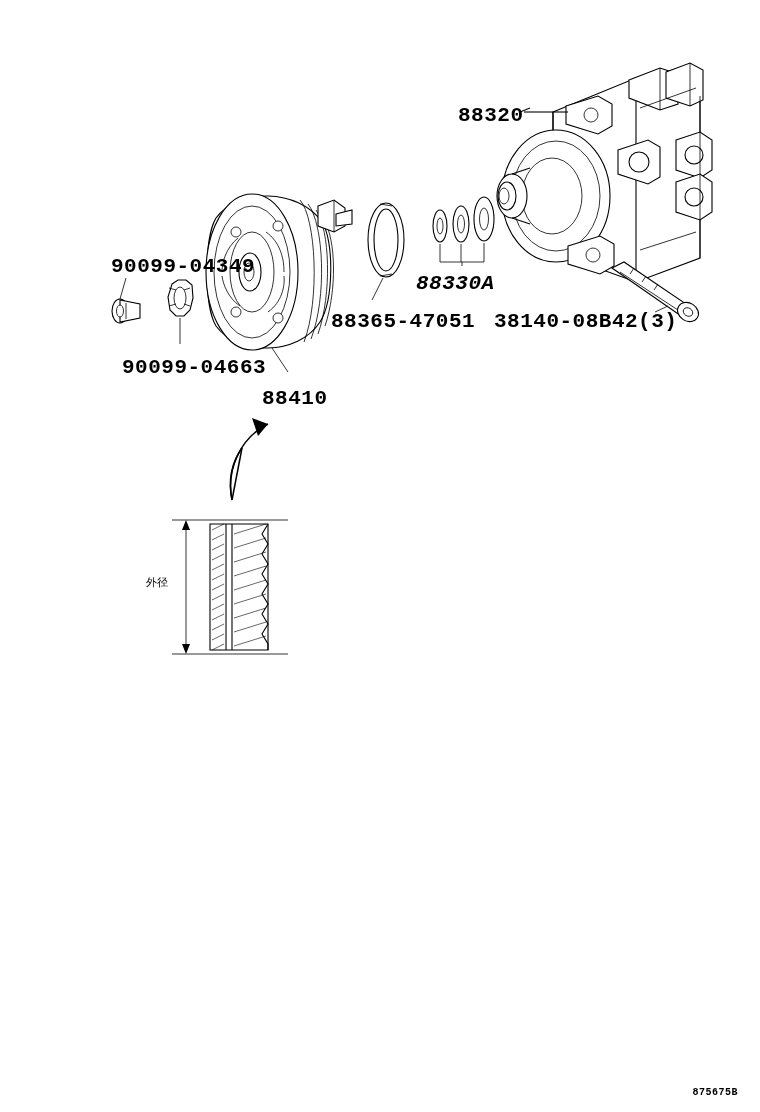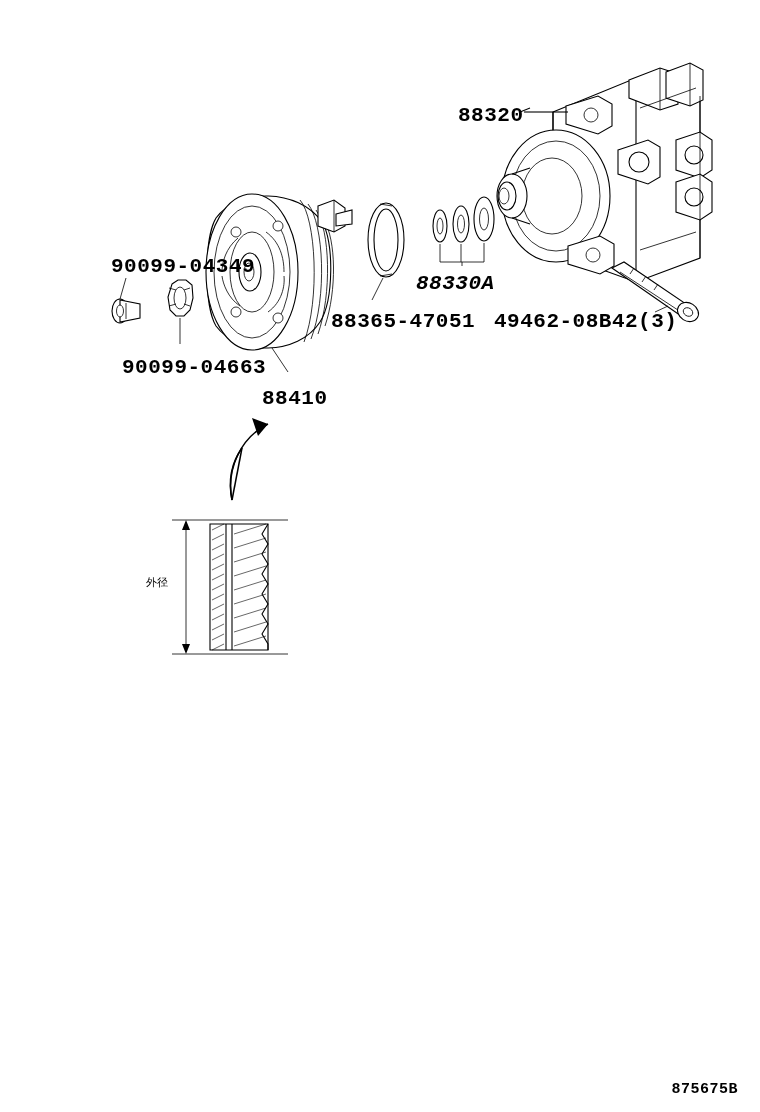--- a/index.html
+++ b/index.html
@@ -35,21 +35,21 @@
     font-family: Liberation Sans, sans-serif;
     font-size: 11px;
     color: #000;
     white-space: nowrap;
   }
   .footer-code {
     position: absolute;
     right: 22px;
     bottom: 14px;
     font-family: "Liberation Mono", monospace;
-    font-size: 15px;
+    font-size: 10px;
     font-weight: 700;
     letter-spacing: 0.5px;
     color: #000;
   }
   svg { display: block; }
   .ln { stroke: #000; stroke-width: 1.1; fill: none; }
   .ln-thin { stroke: #000; stroke-width: 0.8; fill: none; }
   .ln-thick { stroke: #000; stroke-width: 1.5; fill: none; }
   .fillw { fill: #ffffff; }
 </style>
@@ -245,18 +245,18 @@
   <div class="label" style="left:122px; top:356px;">90099-04663</div>
 
   <div class="label" style="left:262px; top:380px;margin-top:7px;">88410</div>
 
   <div class="label" style="left:331px; top:310px;">88365-47051</div>
 
   <div class="label" style="left:416px; top:272px;font-style:italic;">88330A</div>
 
   <div class="label" style="left:458px; top:104px;">88320</div>
 
-  <div class="label" style="left:494px; top:310px;">49462-08B42(3)</div>
+  <div class="label" style="left:494px; top:310px;">38140-08B42(3)</div>
 
   <div class="label-cjk" style="left:146px; top:575px;">外径</div>
 
   <div class="footer-code">875675B</div>
 </div>
 
 </body></html>

